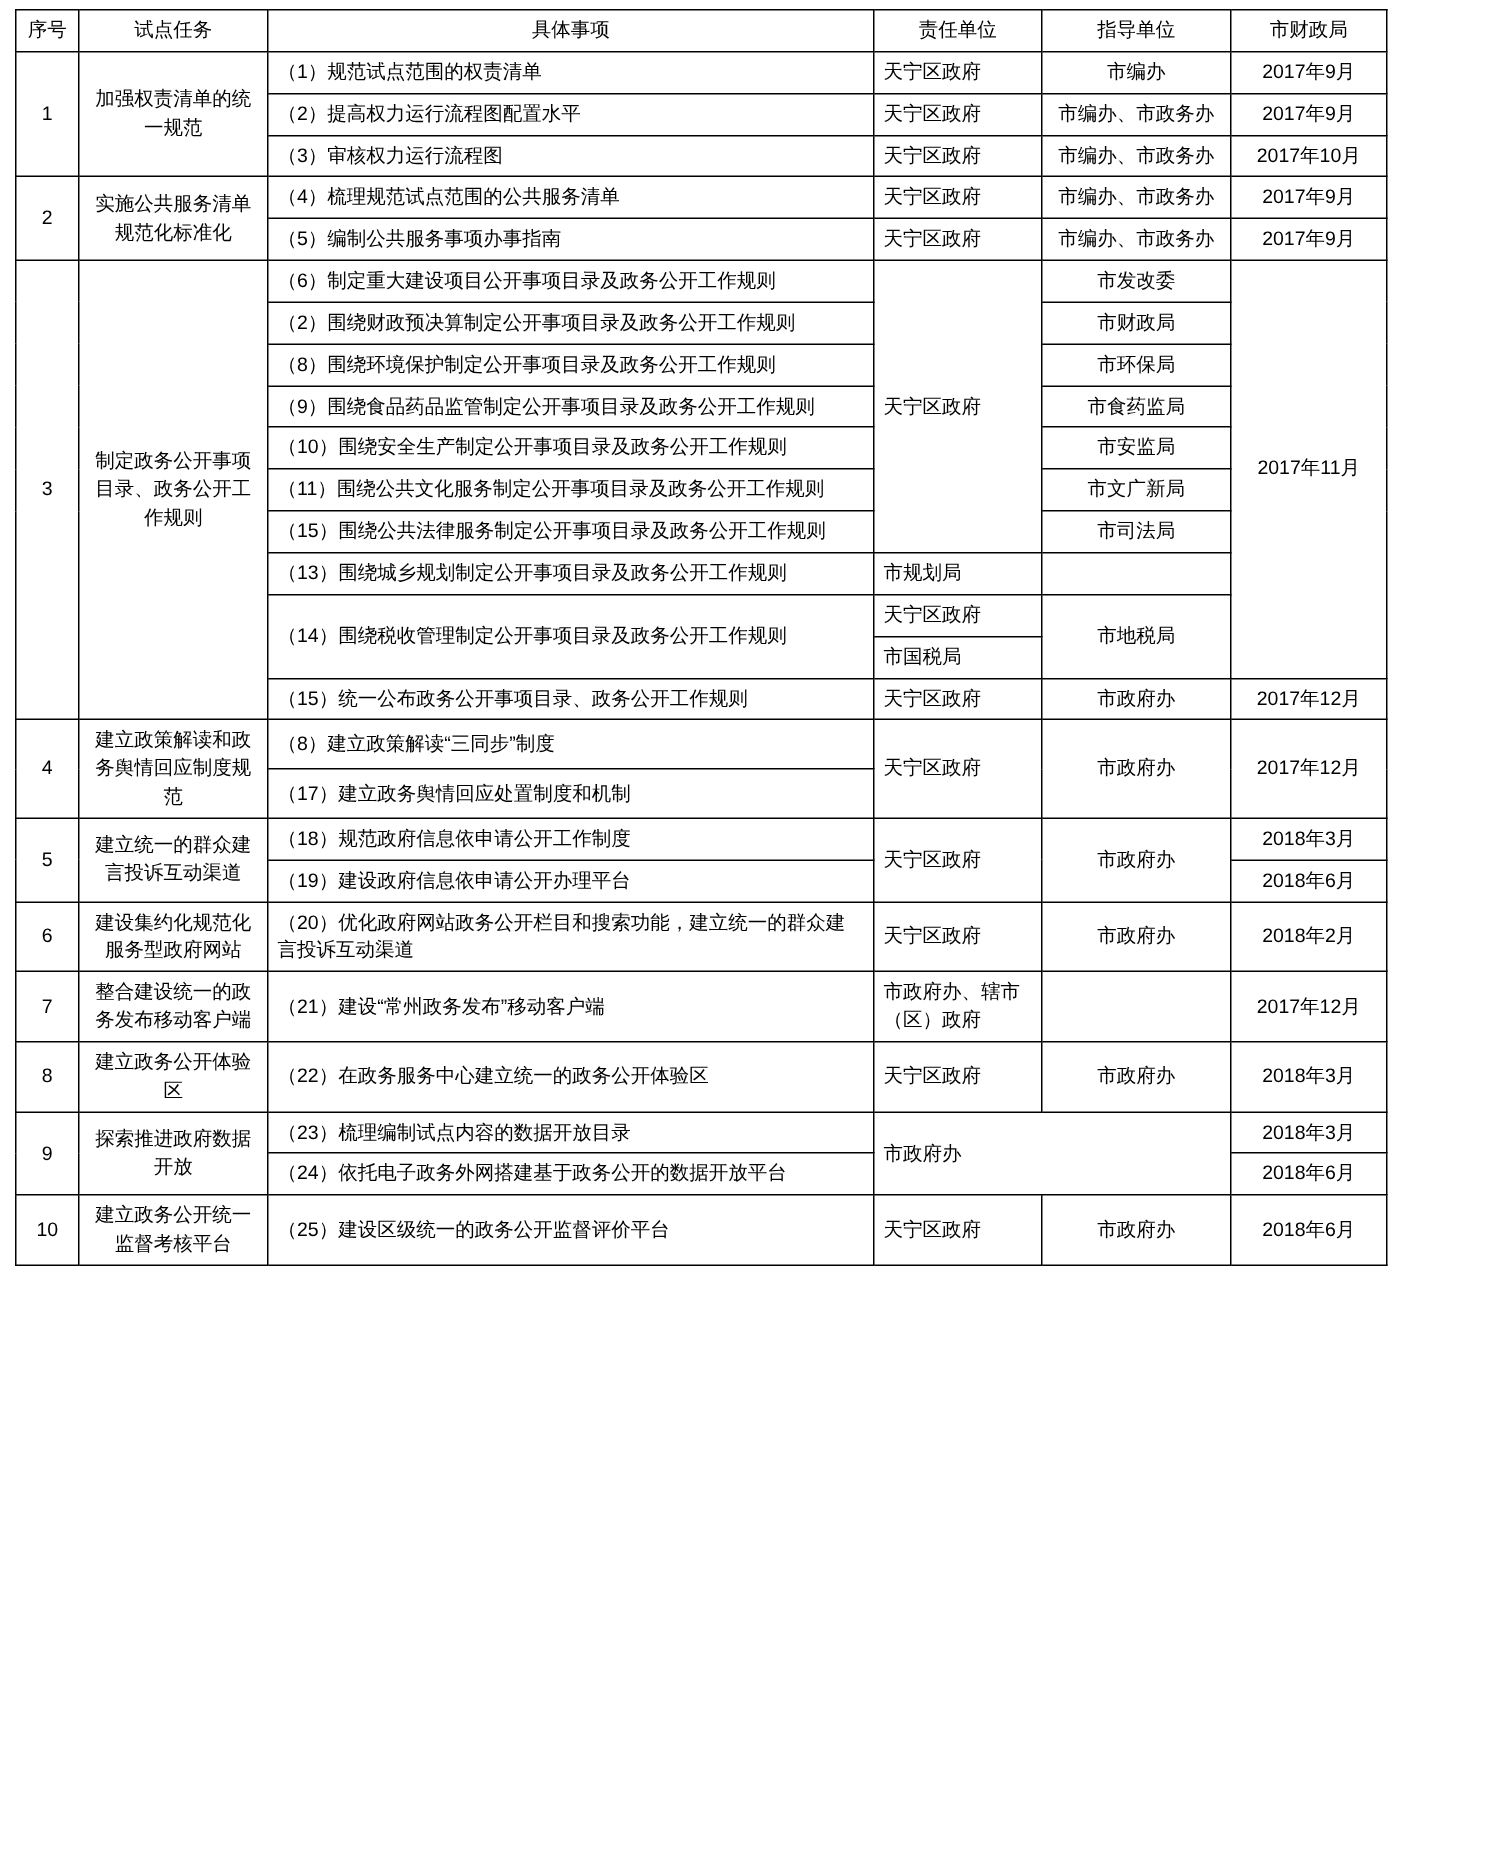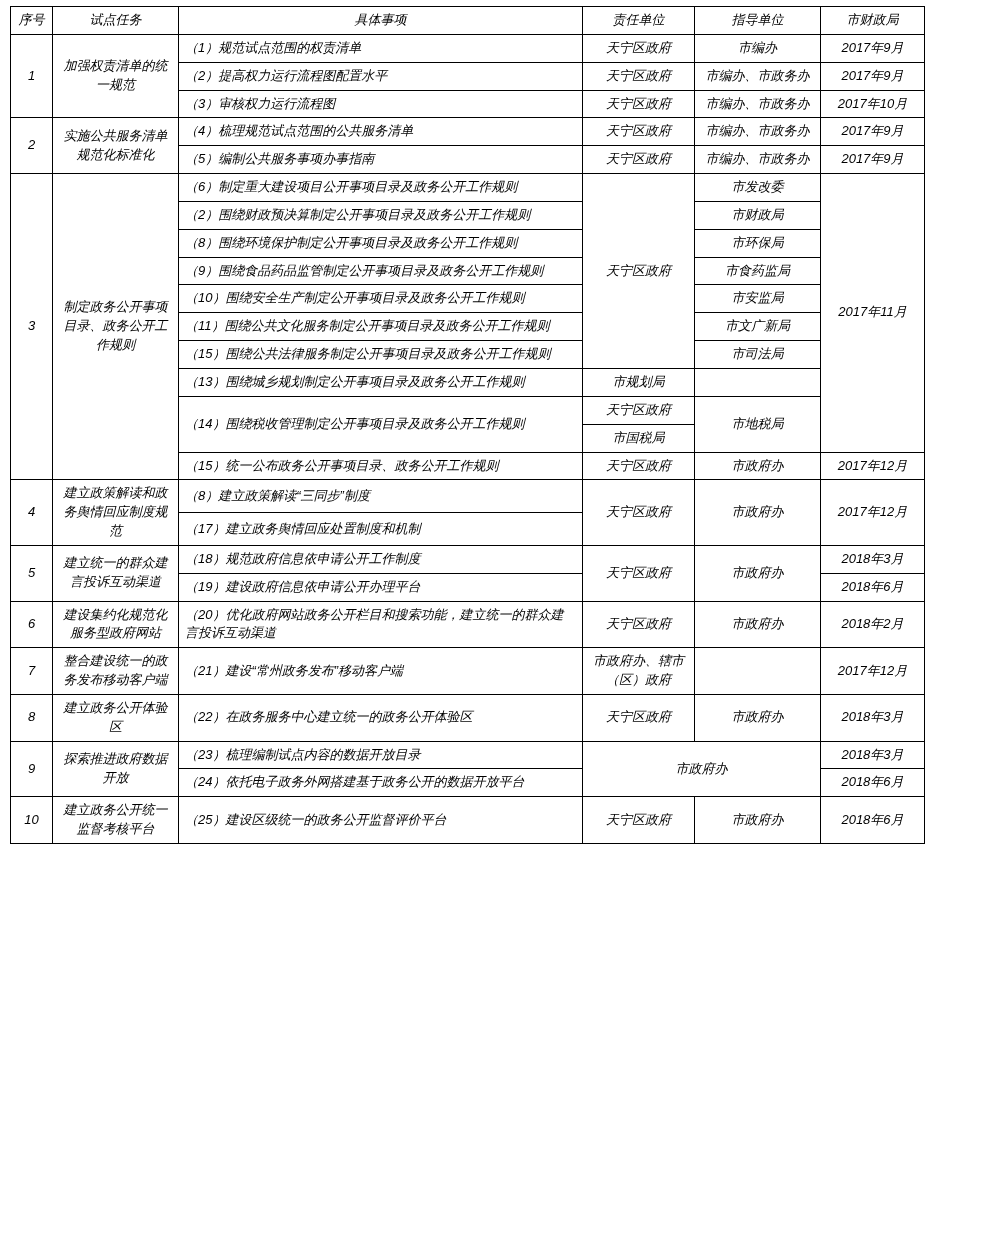--- a/index.html
+++ b/index.html
@@ -16,21 +16,20 @@
     width: 994px;
     height: 1243px;
     position: relative;
     box-sizing: border-box;
     padding: 6px 10px 0 10px;
   }
   table.plan {
     border-collapse: collapse;
     width: 834px;
     table-layout: fixed;
-    font-style: italic;
   }
   table.plan td, table.plan th {
     border: 1px solid #000000;
     font-size: 13px;
     line-height: 1.45;
     padding: 4px 6px;
     vertical-align: middle;
     font-weight: normal;
   }
   th.hdr {
@@ -45,21 +44,21 @@
   td.task {
     text-align: center;
     width: 110px;
     padding: 4px 8px;
   }
   td.item {
     text-align: left;
     padding-left: 10px;
   }
   td.unit {
-    text-align: center;
+    text-align: left;
     width: 104px;
     margin-left: 20px;
   }
   td.guide {
     text-align: center;
     width: 104px;
   }
   td.time {
     text-align: center;
     width: 100px;

